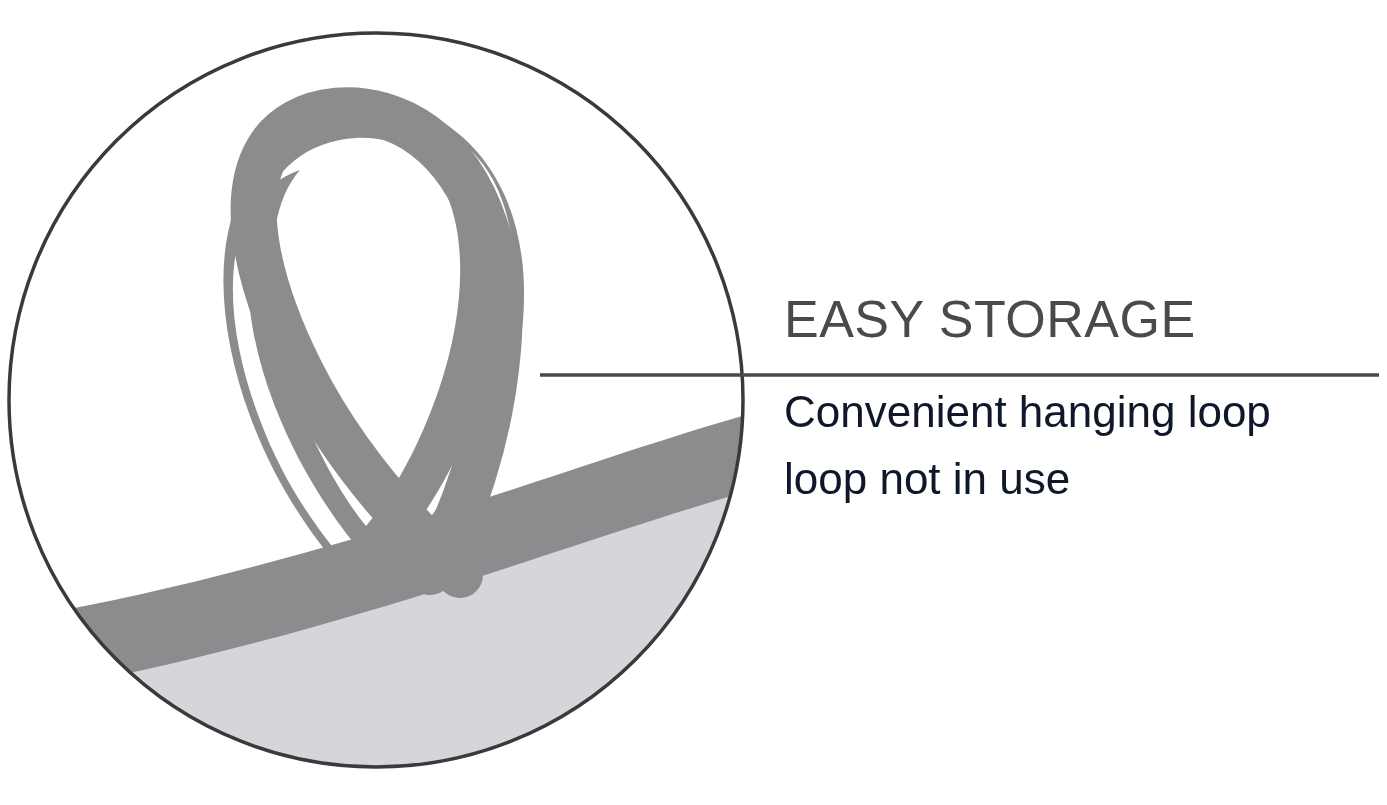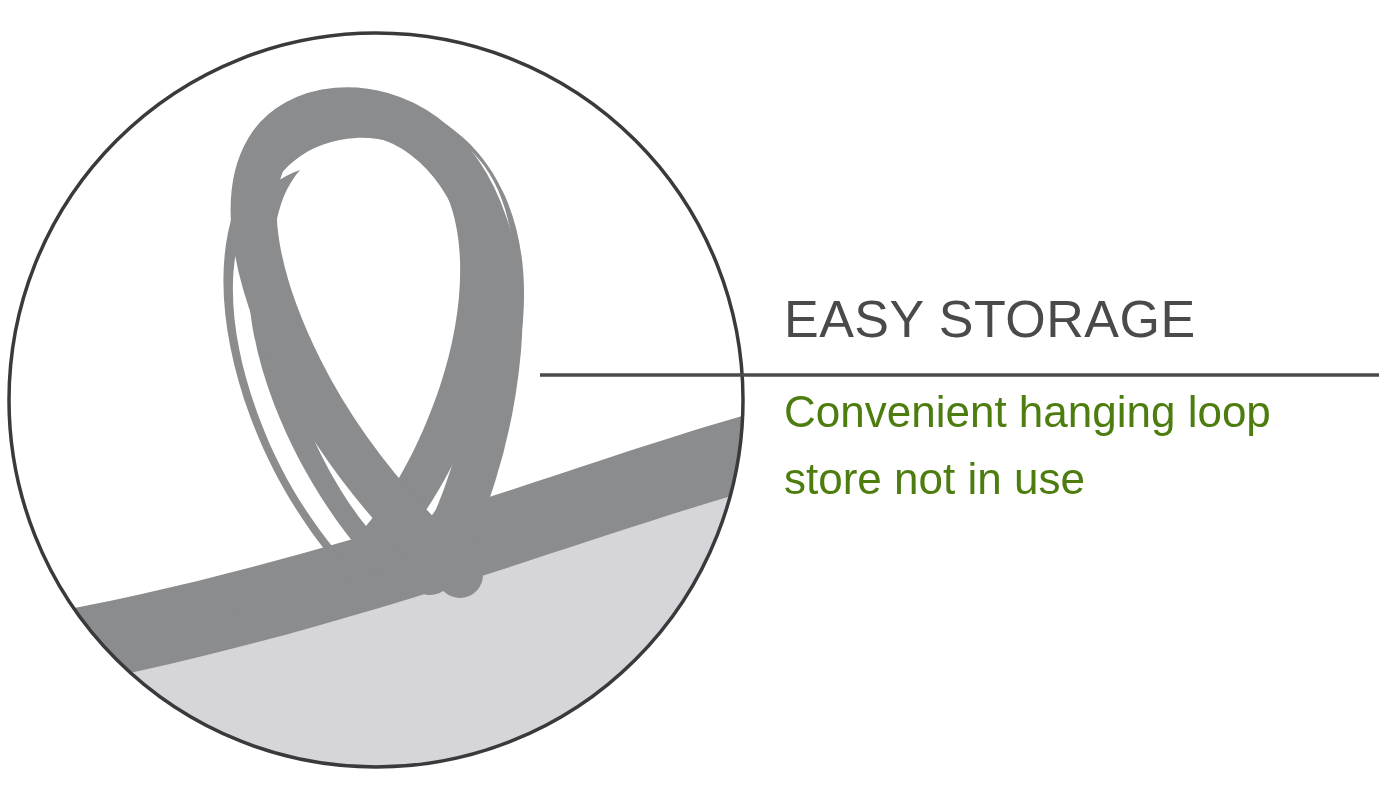--- a/index.html
+++ b/index.html
@@ -39,21 +39,21 @@
     color: #4a4a4c;
     font-weight: 400;
     white-space: nowrap;
     margin: 0;
     padding: 0 0 0 2px;
   }
   .callout-body {
     font-family: "Liberation Sans", sans-serif;
     font-size: 44px;
     line-height: 67px;
-    color: #4d7c0f;
+    color: #0f172a;
     font-weight: 400;
     margin: 0;
     padding: 30px 0 0 2px;
   }
   .callout-body .body-line {
     display: block;
     white-space: nowrap;
   }
 </style>
 </head>
@@ -133,17 +133,17 @@
 
     <circle cx="376" cy="400" r="367" fill="none" stroke="#3a3a3c" stroke-width="3.5"></circle>
 
     <line x1="540" y1="375" x2="1379" y2="375" stroke="#4a4a4c" stroke-width="3.5"></line>
   </svg>
 
   <div class="text-block">
     <div class="callout-title">EASY STORAGE</div>
     <div class="callout-body">
       <span class="body-line">Convenient hanging loop</span>
-      <span class="body-line">store not in use</span>
+      <span class="body-line">loop not in use</span>
     </div>
   </div>
 
 </div>
 
 </body></html>

